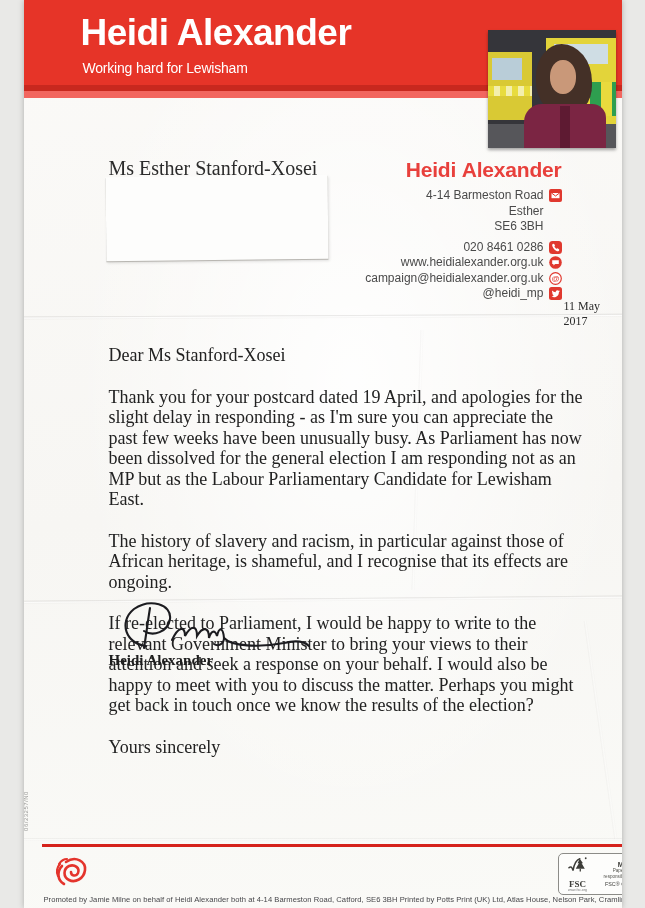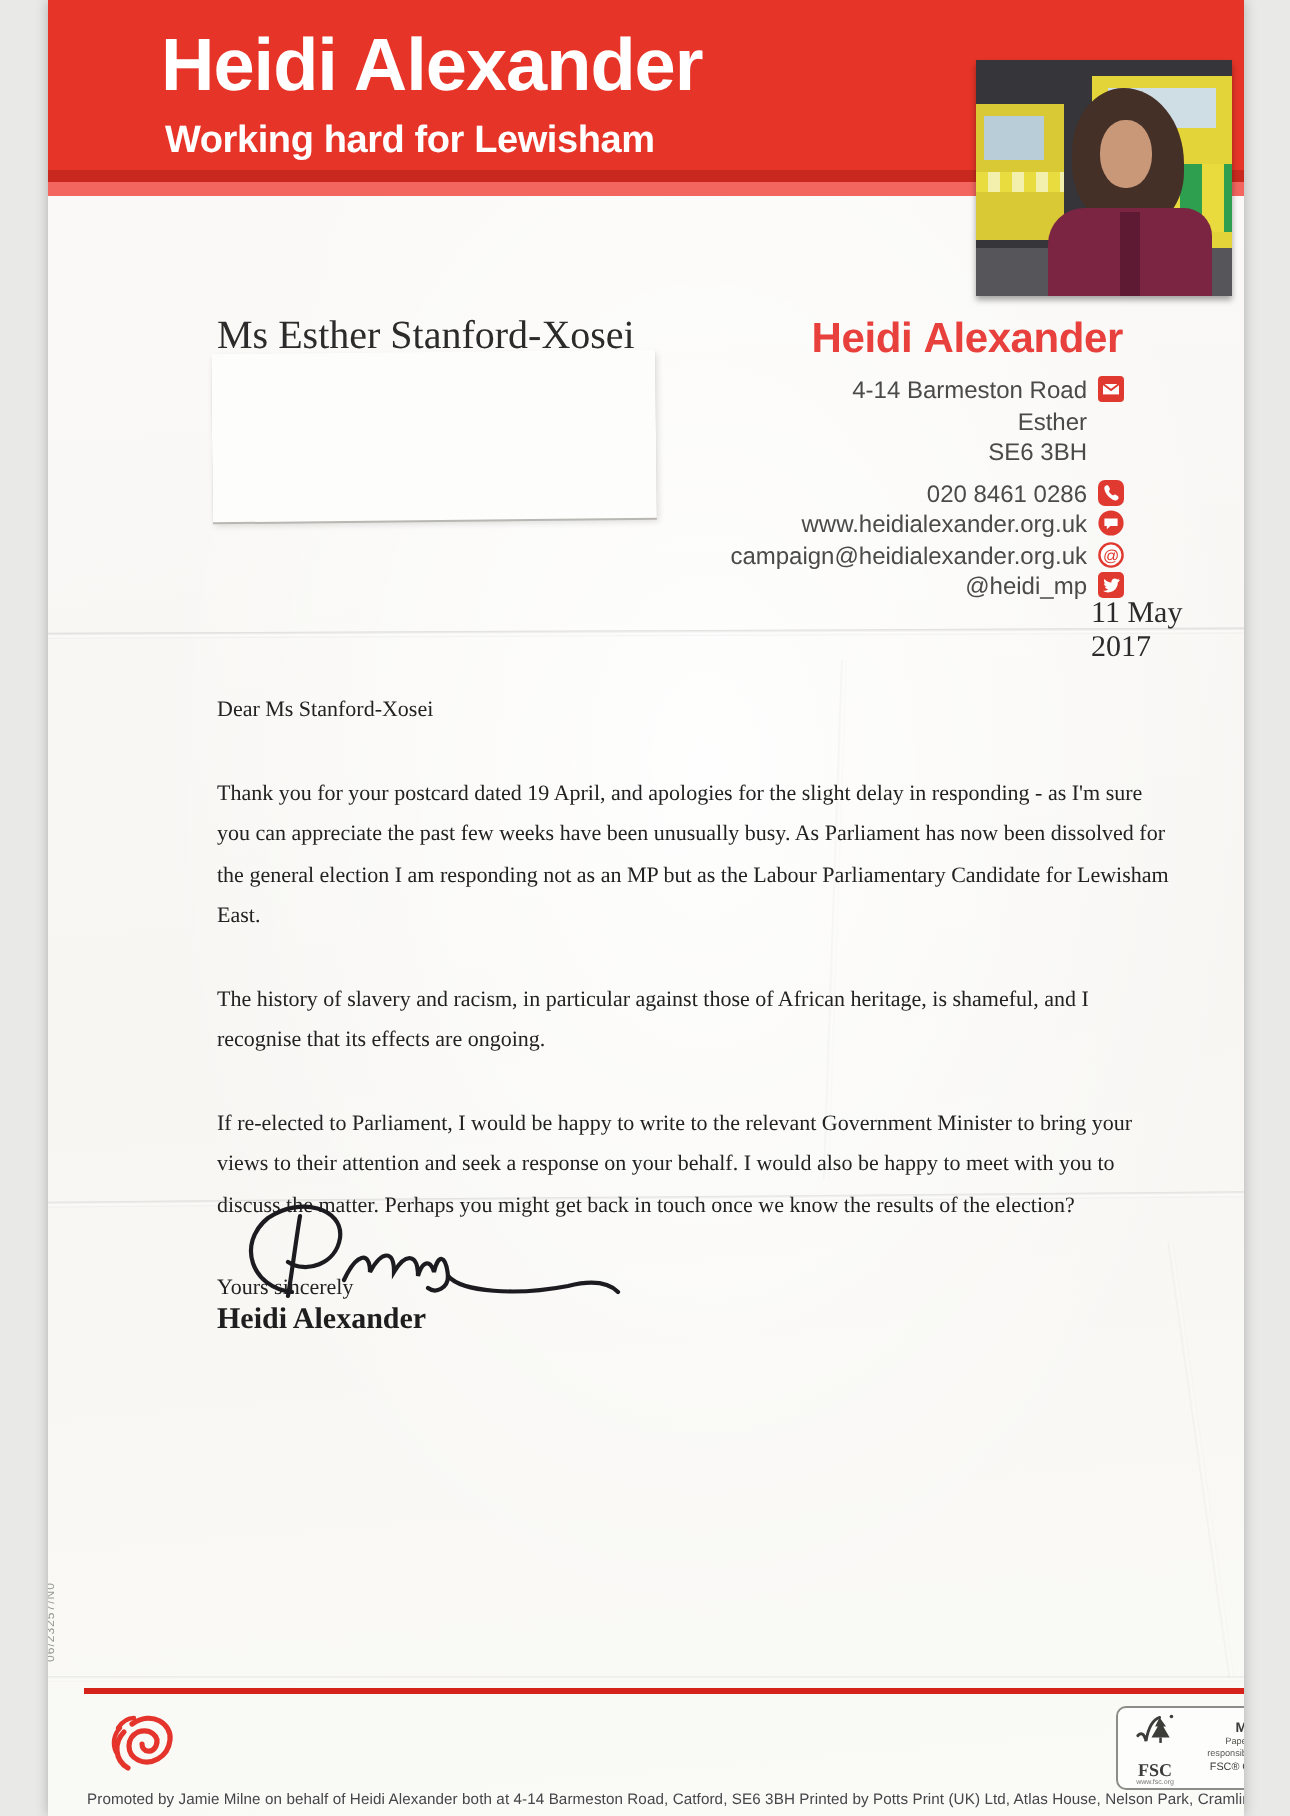--- a/index.html
+++ b/index.html
@@ -15,21 +15,21 @@
   
   .banner{position:absolute;left:0;top:0;width:100%;height:85px;background:#e63428;}
   .banner-strip-dark{position:absolute;left:0;top:85px;width:100%;height:6px;background:#c8281e;}
   .banner-strip-light{position:absolute;left:0;top:91px;width:100%;height:7px;background:#f2665f;}
   .banner h1{
     position:absolute;left:57px;top:12px;margin:0;color:#fff;
     font-size:37px;font-weight:700;letter-spacing:-.5px;
   }
   .banner .tagline{
     position:absolute;left:59px;top:60px;color:#fff;
-    font-size:19px;font-weight:700;letter-spacing:-.2px;
+    font-size:14px;font-weight:400;letter-spacing:-.2px;
   }
   
   .photo{
     position:absolute;left:464px;top:30px;width:128px;height:118px;
     background:#35353a;overflow:hidden;
     box-shadow:0 2px 3px rgba(0,0,0,.35);
   }
   .amb-left{position:absolute;left:0;top:22px;width:44px;height:68px;background:#d9c934;}
   .amb-left:before{content:"";position:absolute;left:4px;top:6px;width:30px;height:22px;background:#b9cdd8;}
   .amb-left:after{content:"";position:absolute;left:0;top:34px;width:44px;height:10px;
@@ -43,38 +43,38 @@
   .ground{position:absolute;left:0;bottom:0;width:100%;height:24px;background:#56565a;}
   .person-hair{position:absolute;left:48px;top:14px;width:56px;height:70px;background:#443027;border-radius:46% 54% 40% 46%;}
   .person-face{position:absolute;left:62px;top:30px;width:26px;height:34px;background:#c99879;border-radius:48%;}
   .person-coat{position:absolute;left:36px;top:74px;width:82px;height:46px;background:#7b2543;border-radius:18px 14px 0 0;}
   .person-coat:before{content:"";position:absolute;left:36px;top:2px;width:10px;height:44px;background:#5e1a32;}
   
   .contact{position:absolute;right:60px;top:158px;width:300px;text-align:right;}
   .contact .cname{font-size:21px;color:#e8403c;letter-spacing:-.2px;margin-bottom:6px;}
   .contact .cname .first{font-weight:700;}
   .contact .cname .last{font-weight:700;}
-  .contact .row{display:flex;justify-content:flex-end;gap:5px;
+  .contact .row{display:flex;justify-content:flex-end;align-items:center;gap:5px;
     font-size:12px;color:#4a4a4a;line-height:15.5px;}
   .ic{width:13px;height:13px;flex:0 0 13px;display:flex;align-items:center;justify-content:center;}
   .ic svg{display:block;}
   .ic-spacer{width:13px;flex:0 0 13px;}
   
   .recipient{position:absolute;left:85px;top:157px;font-family:"Liberation Serif",serif;
     font-size:20px;color:#2b2b2b;}
   .addr-label{
     position:absolute;left:82px;top:176px;width:222px;height:84px;background:#fdfdfc;
     box-shadow:0 1px 0 #b9b7b2,1px 2px 3px rgba(0,0,0,.12);
     transform:rotate(-.6deg);
   }
   
-  .date{position:absolute;left:522px;top:299px;font-family:"Liberation Serif",serif;
-    font-size:15px;color:#2b2b2b;}
+  .date{position:absolute;left:540px;top:299px;font-family:"Liberation Serif",serif;
+    font-size:12px;color:#2b2b2b;}
   .body-text{position:absolute;left:85px;top:345px;width:478px;
-    font-family:"Liberation Serif",serif;font-size:11px;line-height:20.5px;color:#222;}
+    font-family:"Liberation Serif",serif;font-size:18px;line-height:20.5px;color:#222;}
   .body-text p{margin:0 0 21px 0;}
   .closing{margin-top:1px;}
   .signature{position:absolute;left:88px;top:600px;}
   .signatory{position:absolute;left:85px;top:651px;font-family:"Liberation Serif",serif;
     font-size:15px;font-weight:700;color:#1e1e1e;line-height:19px;}
   
   .crease{position:absolute;pointer-events:none;}
   .crease-h{height:3px;background:linear-gradient(to bottom,rgba(90,85,80,.18),rgba(255,255,255,.7) 55%,rgba(90,85,80,.06));}
   .crease-v{width:3px;background:linear-gradient(to right,rgba(90,85,80,.10),rgba(255,255,255,.55) 55%,rgba(90,85,80,.05));}
   

